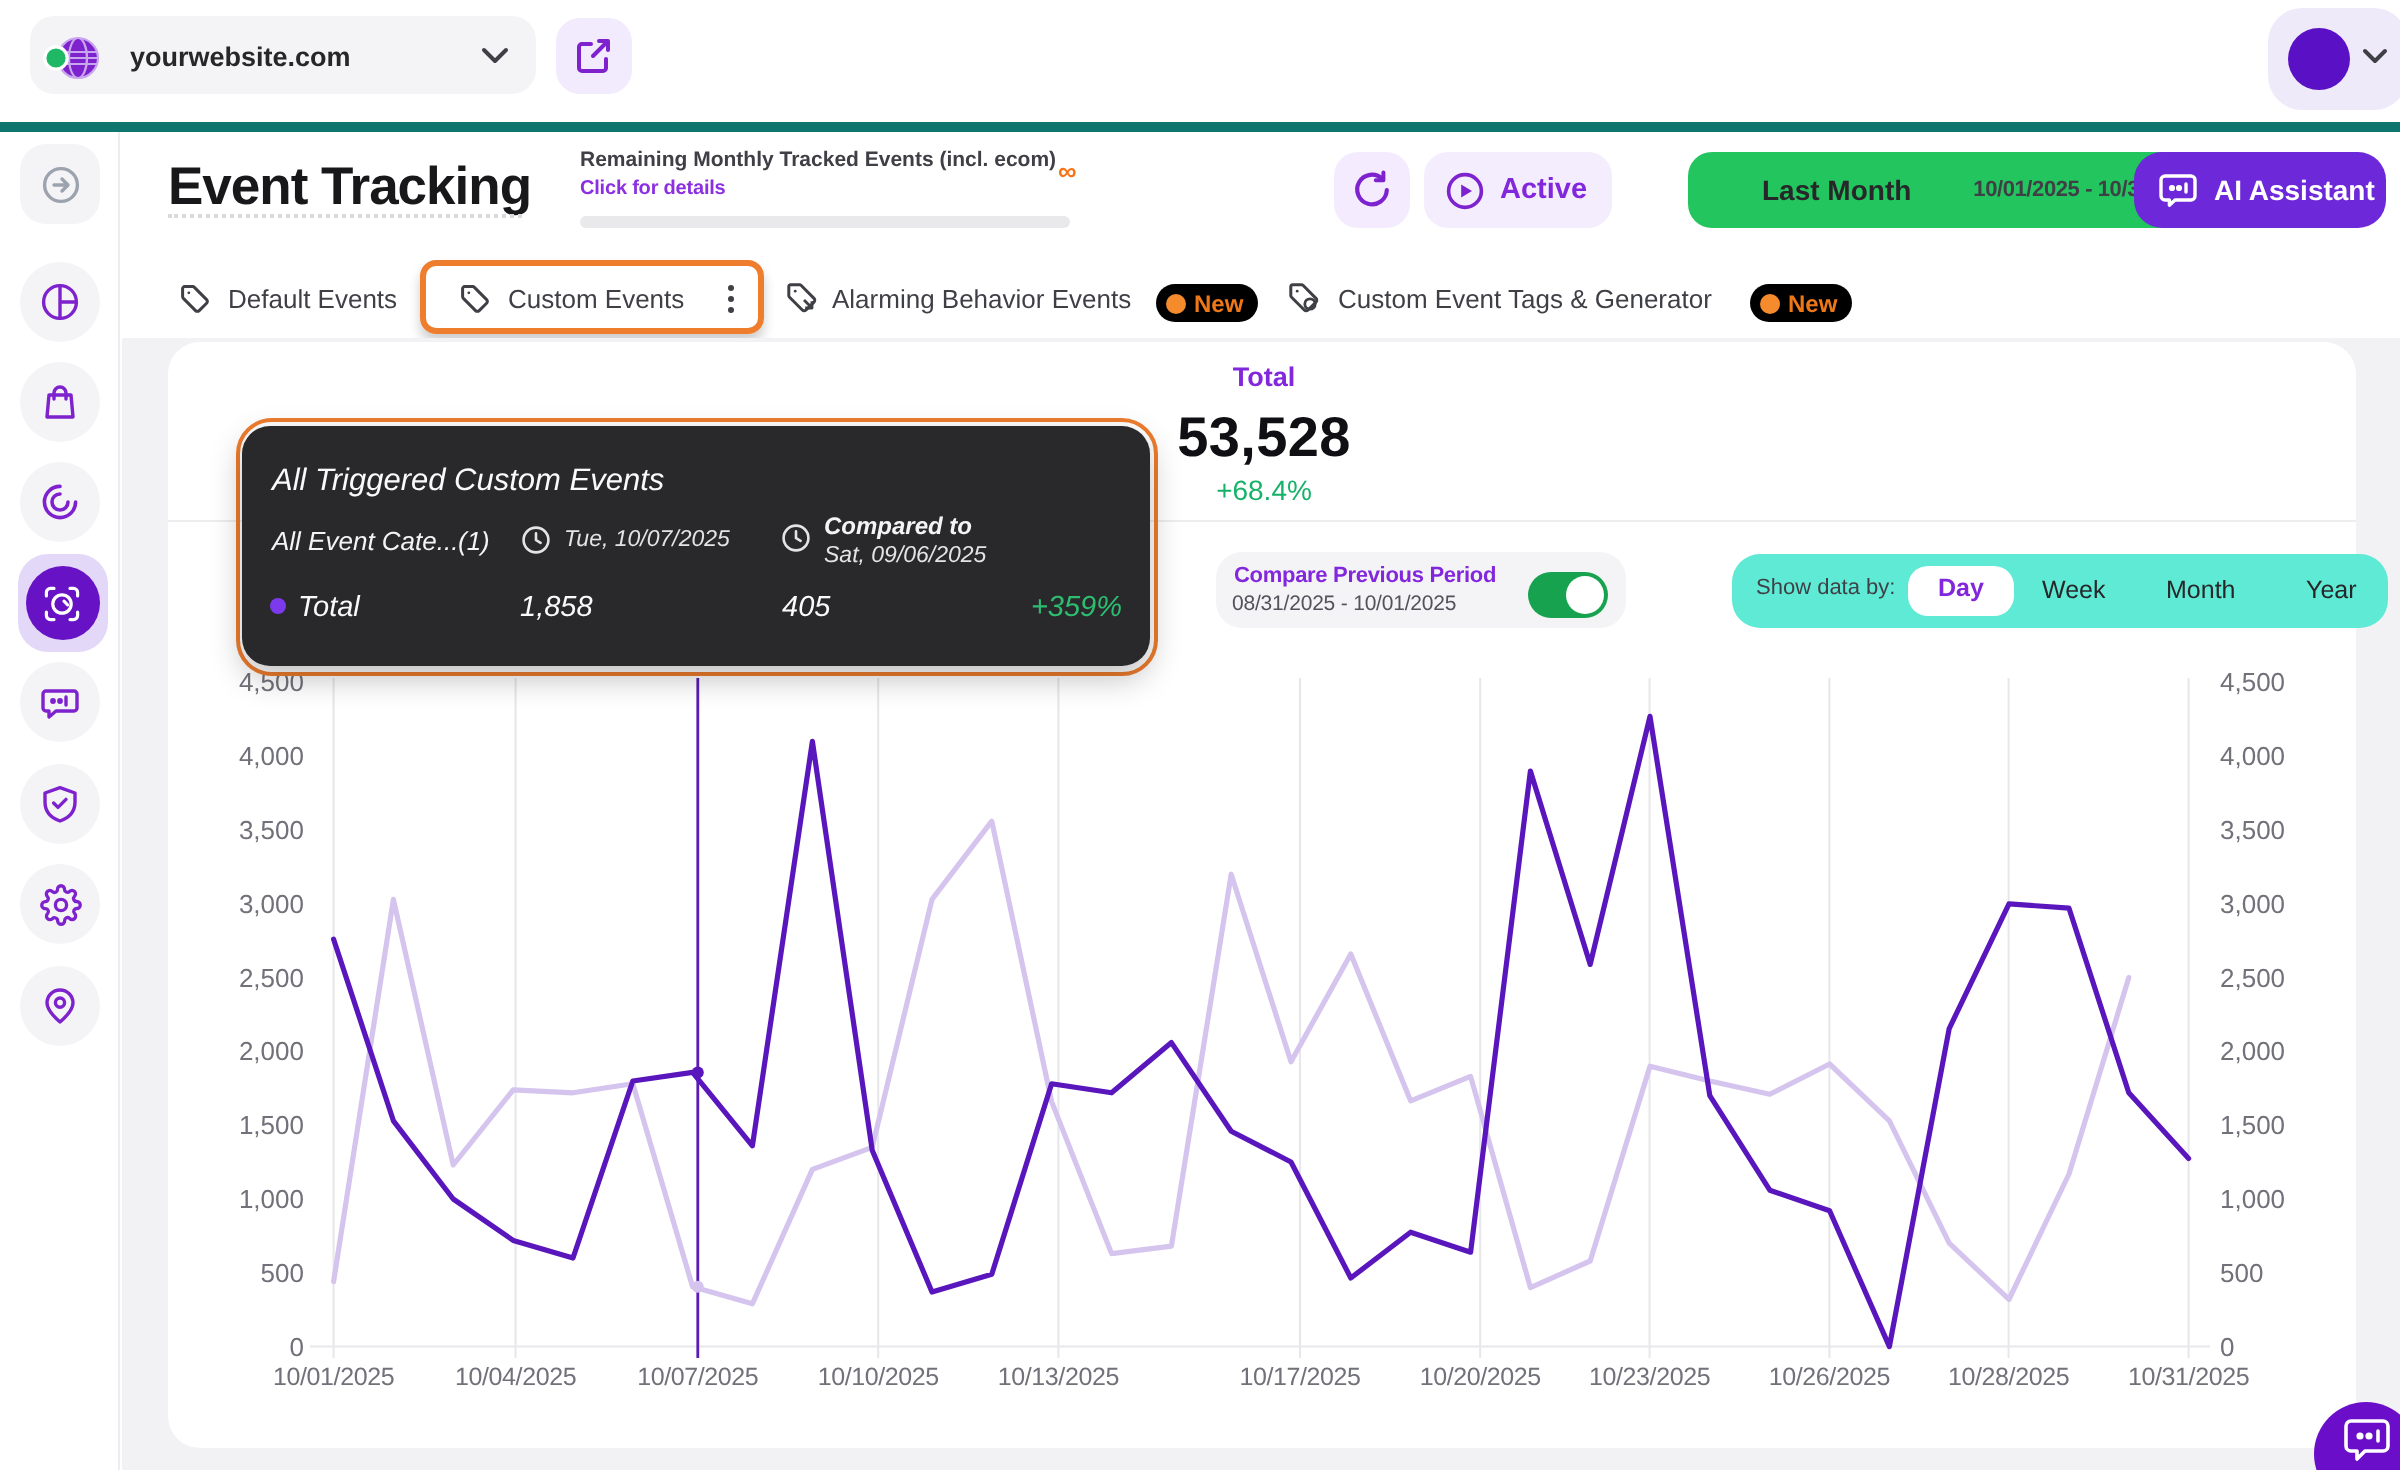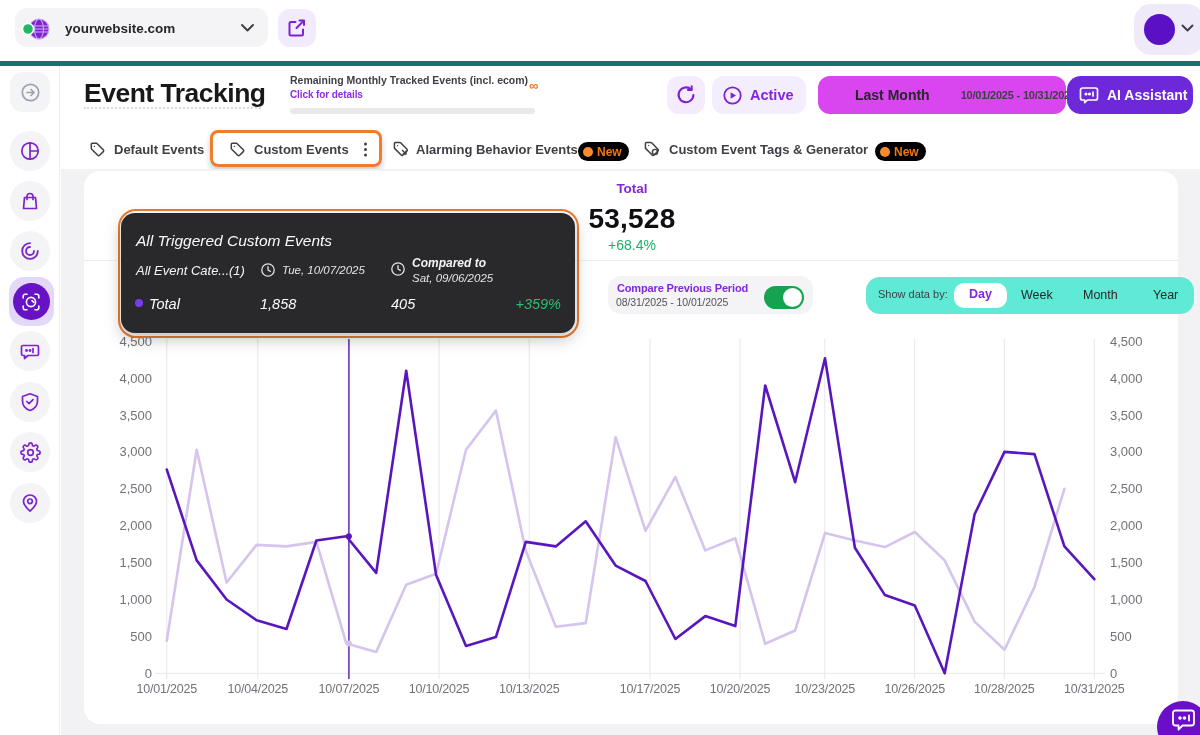--- a/index.html
+++ b/index.html
@@ -20,24 +20,24 @@
 #header { position:absolute; left:61px; top:57px; width:1139px; height:112px; background:#fff; }
 #pagetitle { position:absolute; left:23px; top:21px; font-size:26.5px; font-weight:700; color:#18181b; letter-spacing:-0.5px; }
 #titledots { position:absolute; left:23px; top:50px; width:177px; border-top:2px dotted #d9d9de; }
 #remtitle { position:absolute; left:229px; top:17px; font-size:10.5px; font-weight:700; color:#3f3f46; }
 #inf { position:absolute; left:468px; top:21px; font-size:13px; font-weight:700; color:#f97316; }
 #clickdet { position:absolute; left:229px; top:32px; font-size:10px; letter-spacing:-0.1px; font-weight:700; color:#8b2fe0; }
 #progbar { position:absolute; left:229px; top:51px; width:245px; height:6px; background:#e9e9ec; border-radius:3px; }
 .hbtn { position:absolute; top:19px; height:38px; border-radius:12px; display:flex; align-items:center; white-space:nowrap; }
 #refreshbtn { left:606px; width:38px; background:#f4ecfe; justify-content:center; }
 #activebtn { left:651px; width:94px; background:#f4edfe; }
-#lastmonth { left:757px; width:248px; background:#d946ef;gap:18px; }
+#lastmonth { left:783px; width:248px; background:#22c55e;gap:18px; }
 #aibtn { left:1006px; width:126px; background:#6d28d9; border-radius:14px; }
 
-.tabtxt { font-size:13px; font-weight:700; color:#3f3f46; }
+.tabtxt { font-size:13px; font-weight:400; color:#3f3f46; }
 #tabs { position:absolute; left:61px; top:129px; width:1139px; height:40px; background:#fff; }
 #orangebox { position:absolute; left:149px; top:1px; width:172px; height:37px; border:3.5px solid #ee7d2e; border-radius:8px; box-shadow:0 4px 6px rgba(0,0,0,0.2); }
 .newbadge { position:absolute; top:13px; height:19px; background:#000000; border-radius:10px; display:flex; align-items:center; padding:0 7px 0 5px; }
 .newdot { width:10px; height:10px; border-radius:50%; background:#f68b2e; margin-right:4px; }
 .newtxt { font-size:12px; font-weight:700; color:#ee7817; }
 
 #content { position:absolute; left:61px; top:169px; width:1139px; height:566px; background:#f2f2f4; }
 #card { position:absolute; left:84px; top:171px; width:1094px; height:553px; background:#fff; border-radius:16px; z-index:1; }
 
 #tipwrap { position:absolute; left:118px; top:209px; width:461px; height:129px; border:2.5px solid #ef7d2e; border-radius:18px; z-index:10; }

